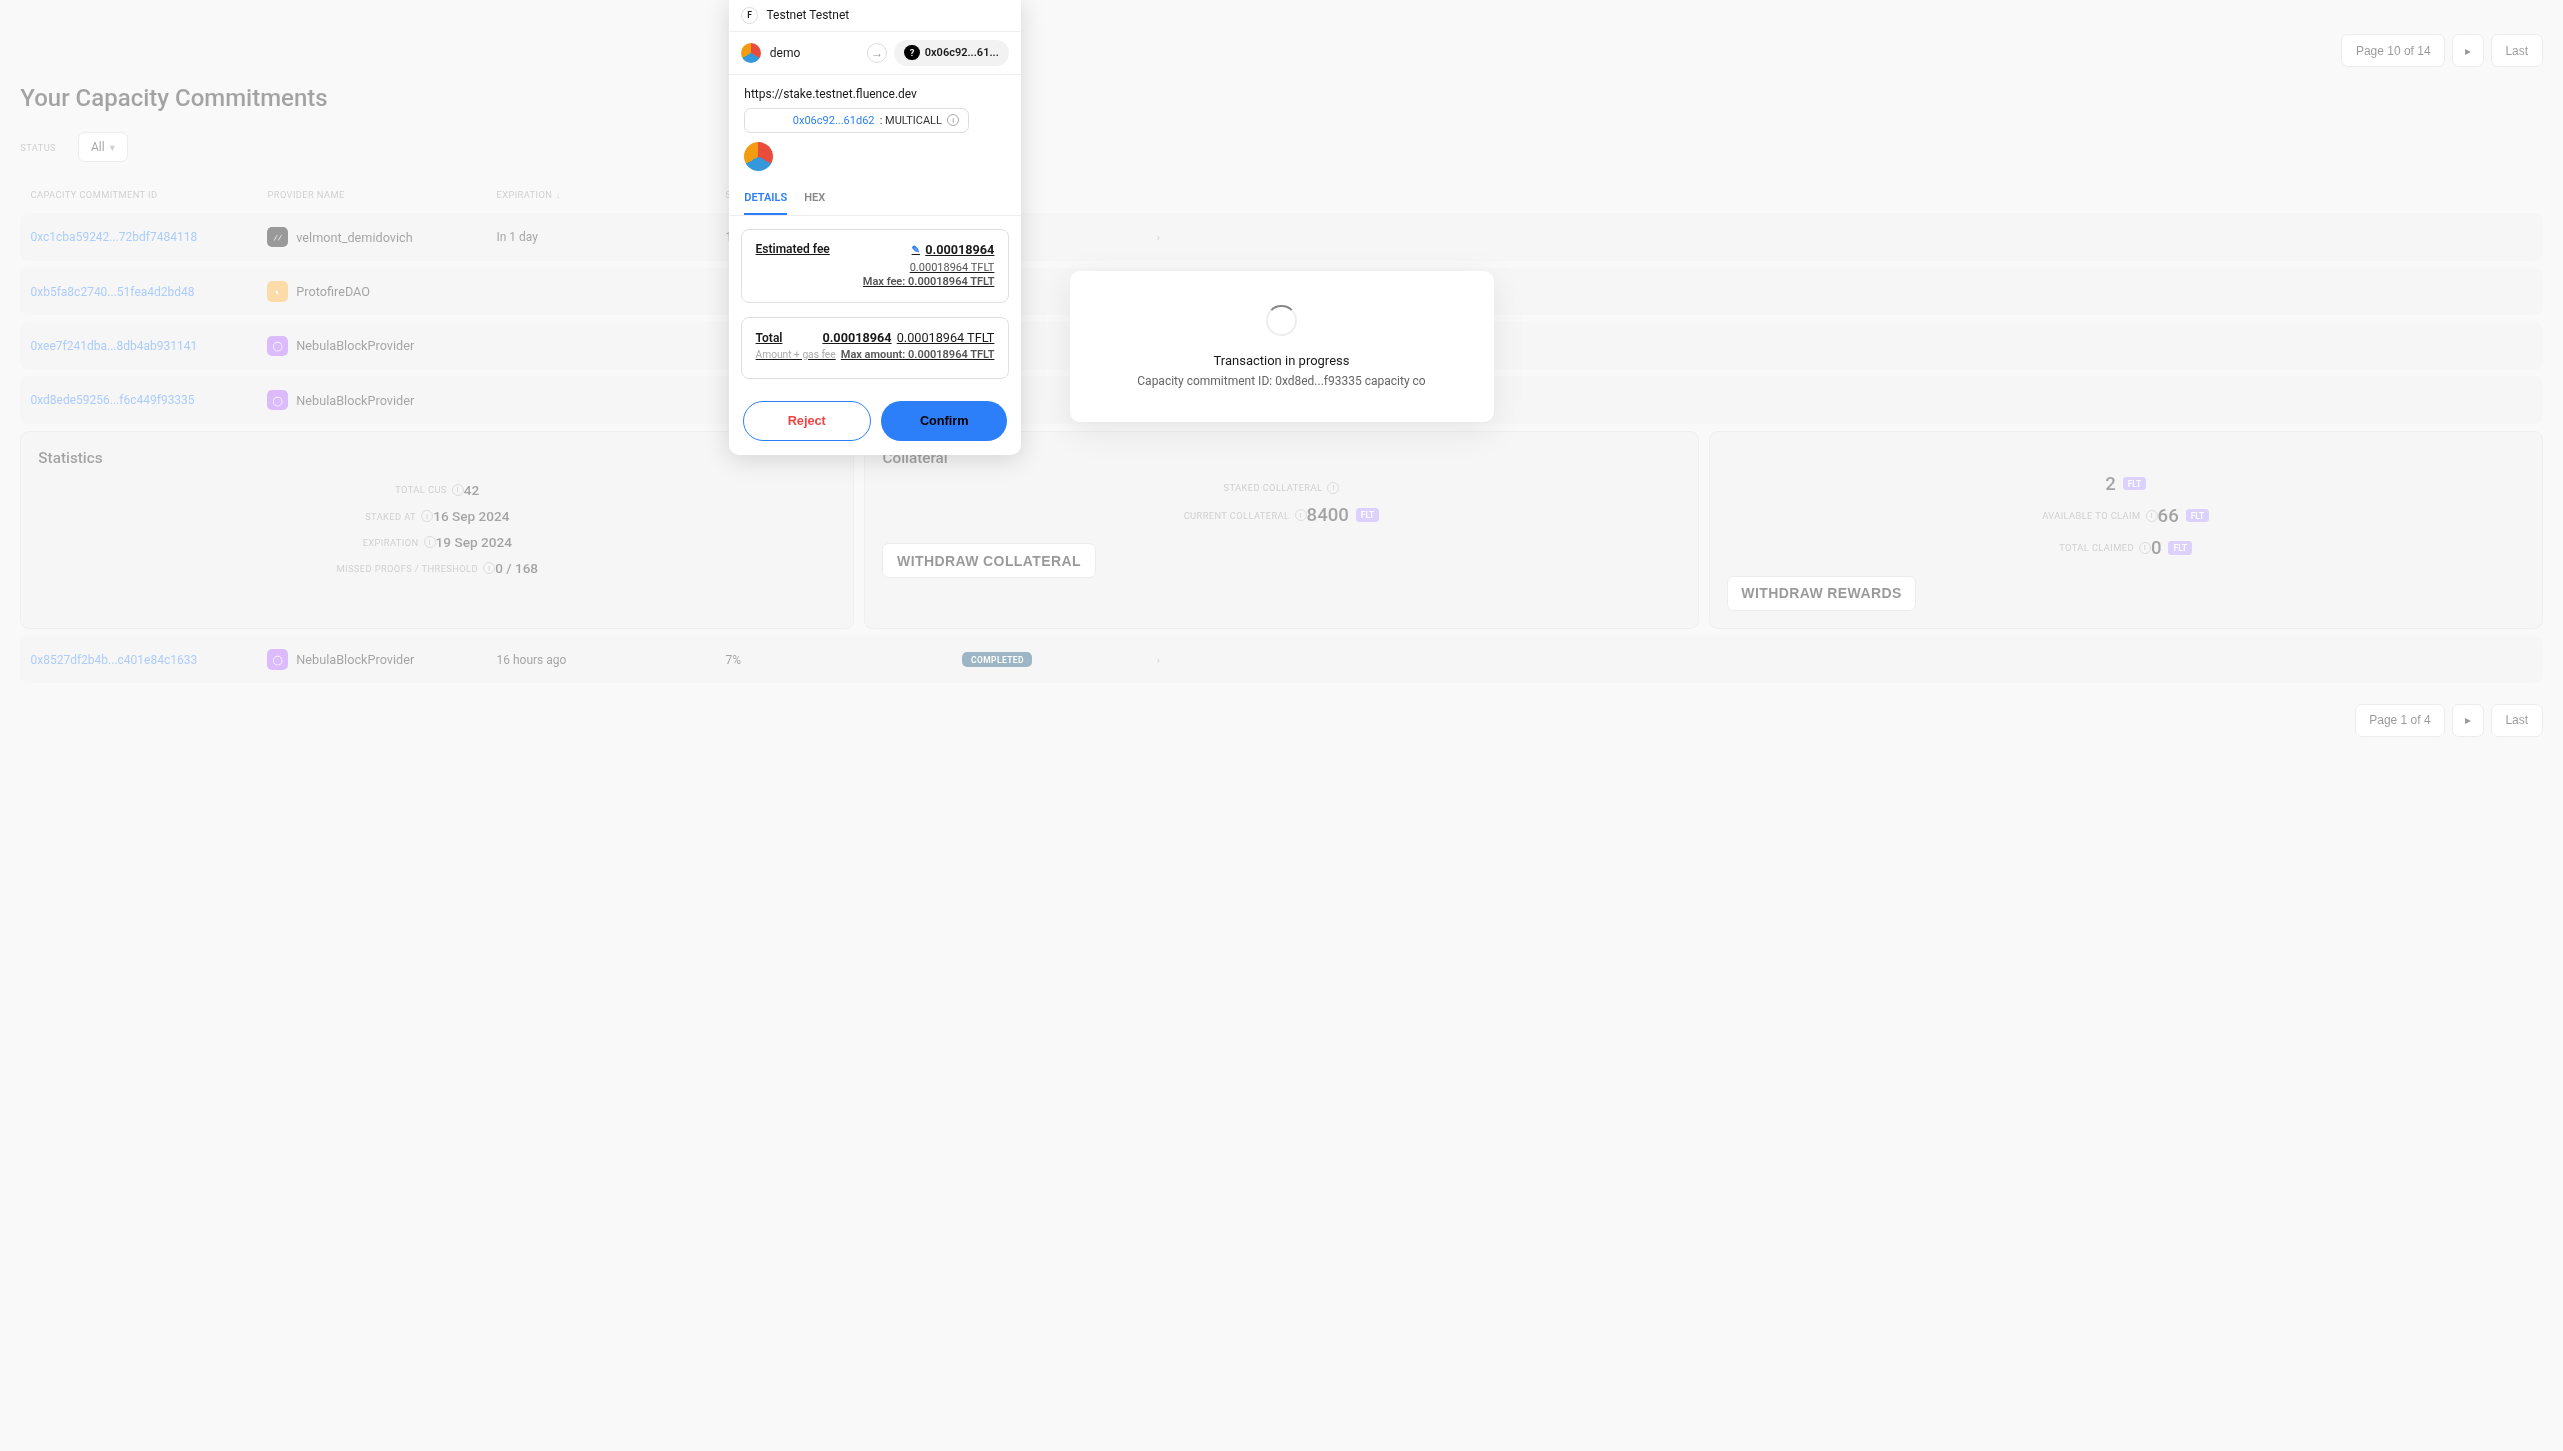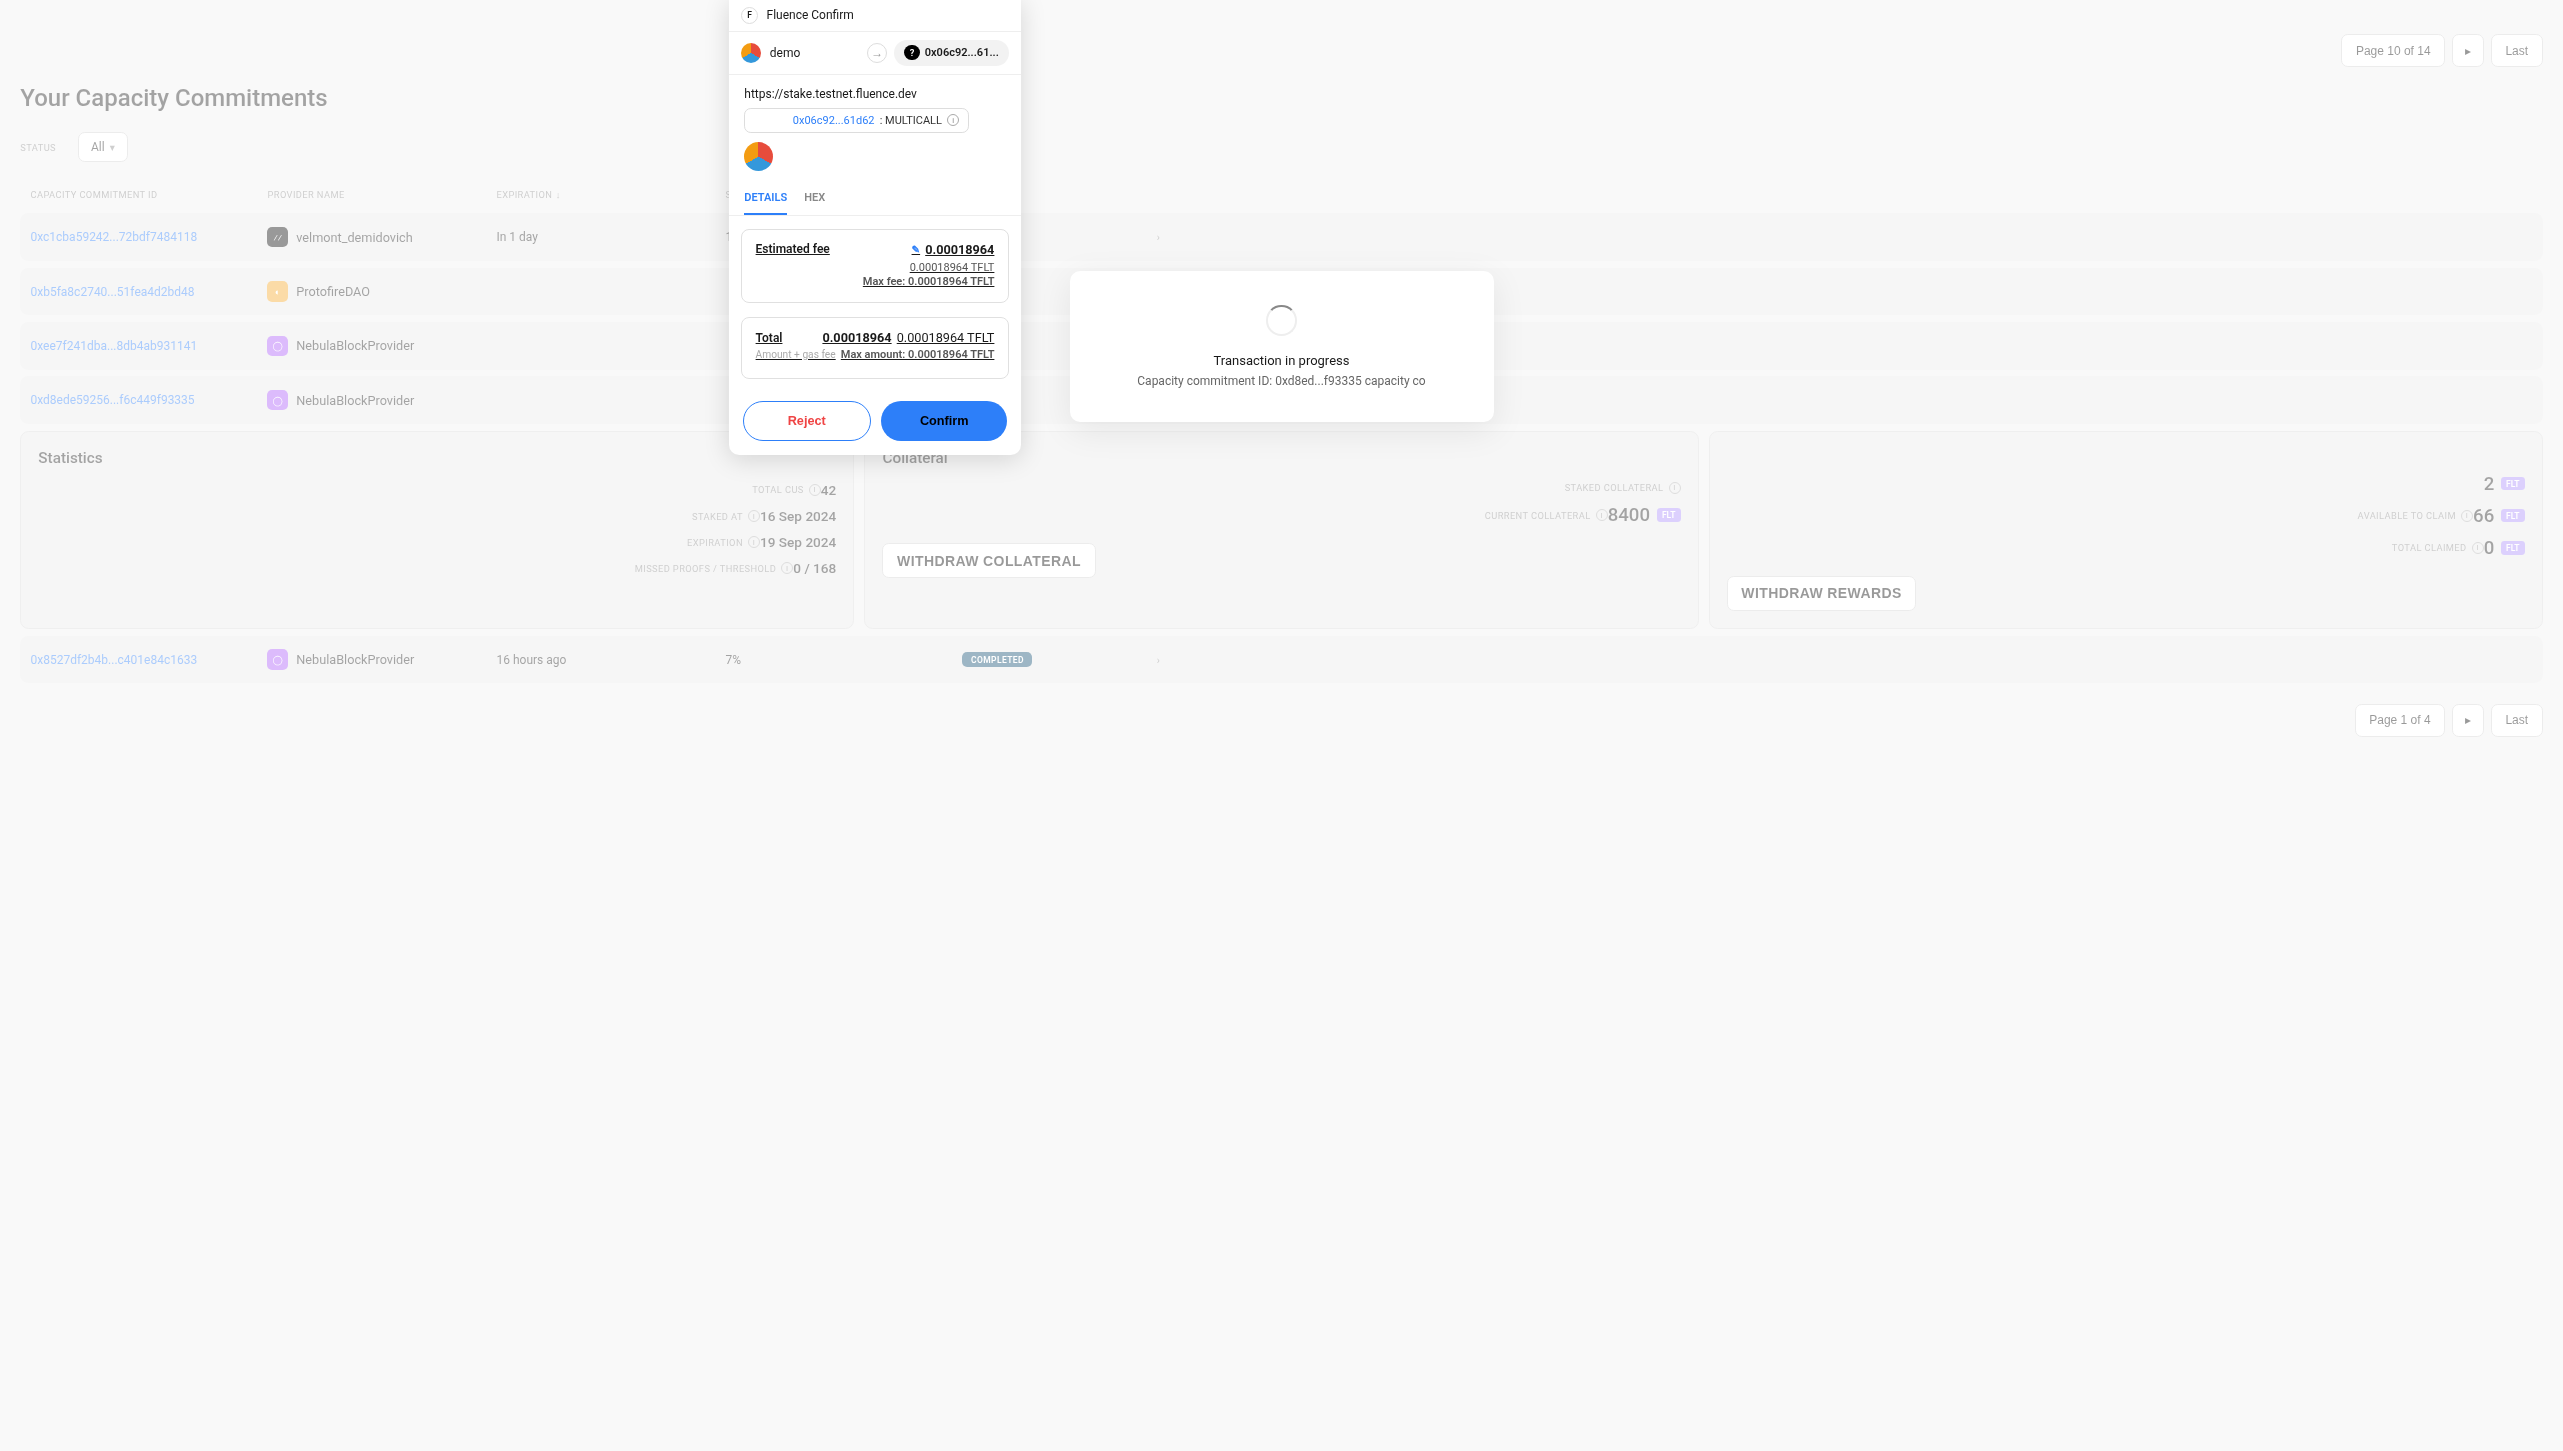--- a/index.html
+++ b/index.html
@@ -21,21 +21,21 @@
 .provider-icon.black { background: #000; }
 .provider-icon.orange { background: #f5a623; }
 .provider-icon.purple { background: #a855f7; }
 .provider-name { font-size: 12.7px; }
 .caret { color: #888; font-size: 10.2px; }
 .caret-cell { text-align: right; padding-right: 6.8px; }
 .status-badge { display: inline-block; background: #0c4a6e; color: #fff; font-size: 8.5px; font-weight: 600; padding: 2.5px 8.5px; border-radius: 5.1px; letter-spacing: 0.4px; }
 .expanded-panels { display: grid; grid-template-columns: 1fr 1fr 1fr; gap: 10.2px; margin-bottom: 6.8px; }
 .panel { background: #e8e8e8; border: 0.8px solid #d8d8d8; border-radius: 8.5px; padding: 17px; }
 .panel-title { font-size: 15.3px; font-weight: 500; margin-bottom: 15.3px; }
-.stat-row { display: flex; justify-content: flex-end; align-items: center; margin-bottom: 10.2px; }
+.stat-row { display: flex; justify-content: center; align-items: center; margin-bottom: 10.2px; }
 .stat-label { font-size: 9.3px; letter-spacing: 0.4px; color: #888; text-transform: uppercase; display: flex; align-items: center; gap: 5.1px; }
 .stat-value { font-size: 13.6px; font-weight: 500; display: flex; align-items: center; gap: 6.8px; }
 .stat-value.big { font-size: 18.6px; }
 .flt-badge { background: #a78bfa; color: #fff; font-size: 8.5px; font-weight: 600; padding: 1.7px 5.1px; border-radius: 3.4px; }
 .info-icon { width: 12px; height: 12px; border: 0.8px solid #aaa; border-radius: 50%; display: inline-flex; align-items: center; justify-content: center; font-size: 7.6px; color: #888; }
 .action-btn { background: #fff; border: 0.8px solid #d0d0d0; border-radius: 6.8px; padding: 8.5px 13.6px; font-size: 14px; font-weight: 600; letter-spacing: 0.4px; cursor: pointer; margin-top: 6.8px; text-align: right; }
 .bottom-pager { display: flex; justify-content: flex-end; gap: 6.8px; margin-top: 20.3px; }
 
 
 .modal-backdrop { position: fixed; inset: 0; background: rgba(255,255,255,0.6); display: flex; align-items: flex-start; justify-content: center; padding-top: 271px; pointer-events: none; }
@@ -266,21 +266,21 @@
   <div class="tx-modal">
     <div class="spinner"></div>
     <div class="tx-title">Transaction in progress</div>
     <div class="tx-sub">Capacity commitment ID: 0xd8ed...f93335 capacity co</div>
   </div>
 </div>
 
 <div class="wallet">
   <div class="wallet-net">
     <span class="net-badge">F</span>
-    <span>Fluence Confirm</span>
+    <span>Testnet Testnet</span>
   </div>
   <div class="wallet-acct">
     <div class="acct-left">
       <div class="acct-avatar"></div>
       <span>demo</span>
     </div>
     <div style="display:flex;align-items:center;gap:6.8px">
       <span class="acct-chev">→</span>
       <span class="addr-pill">
         <span class="addr-q">?</span>

